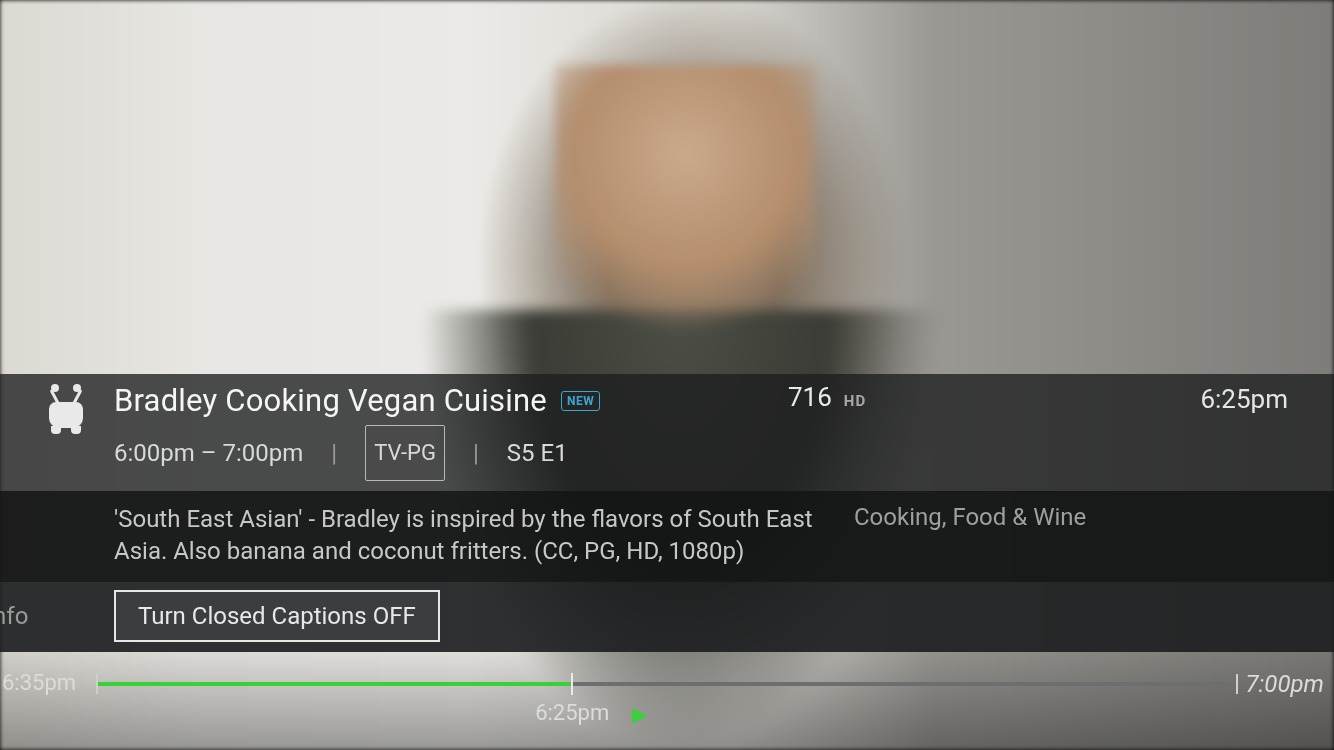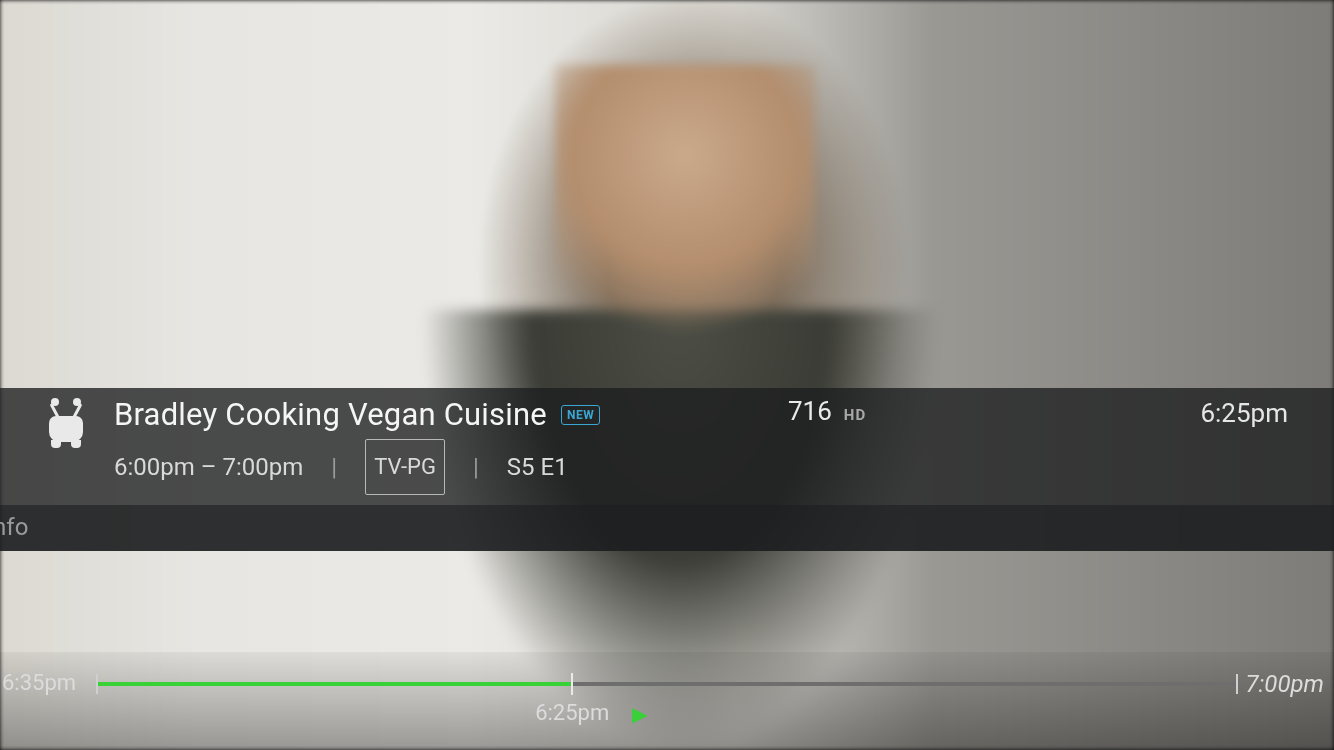--- a/index.html
+++ b/index.html
@@ -22,21 +22,21 @@
   }
   .bg::after {
     content:"";
     position:absolute; left:555px; top:65px; width:260px; height:300px;
     background: radial-gradient(circle at 50% 30%, #caa98c 0%, #b48e6d 45%, rgba(180,142,109,0) 72%);
     filter: blur(5px);
   }
 
   
   .overlay {
-    position: absolute; left: 0; right: 0; top: 388px;
+    position: absolute; left: 0; right: 0; top: 374px;
     background: rgba(28,30,31,0.78);
     color: #e8e8e8;
   }
   .row1 { display:flex; align-items:flex-start; padding: 8px 46px 10px 18px; }
   .logo-col { width: 96px; display:flex; justify-content:center; padding-top:6px; }
   .info-col { flex: 1 1 auto; padding-left: 0; }
   .right-col { width: 500px; text-align:left; position:relative; }
 
   .title-line { display:flex; align-items:center; gap:14px; }
   .title { font-size: 31px; font-weight: 400; color: #f5f5f5; letter-spacing:0.2px; }
@@ -160,23 +160,28 @@
 
     <div class="right-col">
       <div class="ch-line">
         <span class="ch-num">716</span>
         <span class="hd-badge">HD</span>
       </div>
       <span class="clock">6:25pm</span>
     </div>
   </div>
 
+  <div class="row2">
+    <div class="desc">'South East Asian' - Bradley is inspired by the flavors of South East Asia. Also banana and coconut fritters. (CC, PG, HD, 1080p)</div>
+    <div class="category">Cooking, Food &amp; Wine</div>
+  </div>
 
   <div class="row3">
     <div class="more-info-ghost">re Info</div>
+    <button class="cc-button">Turn Closed Captions OFF</button>
   </div>
 
 </div>
 
 <div class="timeline">
   <div class="timeline-inner" style="width: 1142px;">
     <span class="t-start">6:35pm</span>
     <span class="t-end">7:00pm</span>
     <div class="track"></div>
     <div class="track-fill" style="width: 476.214px;"></div>

